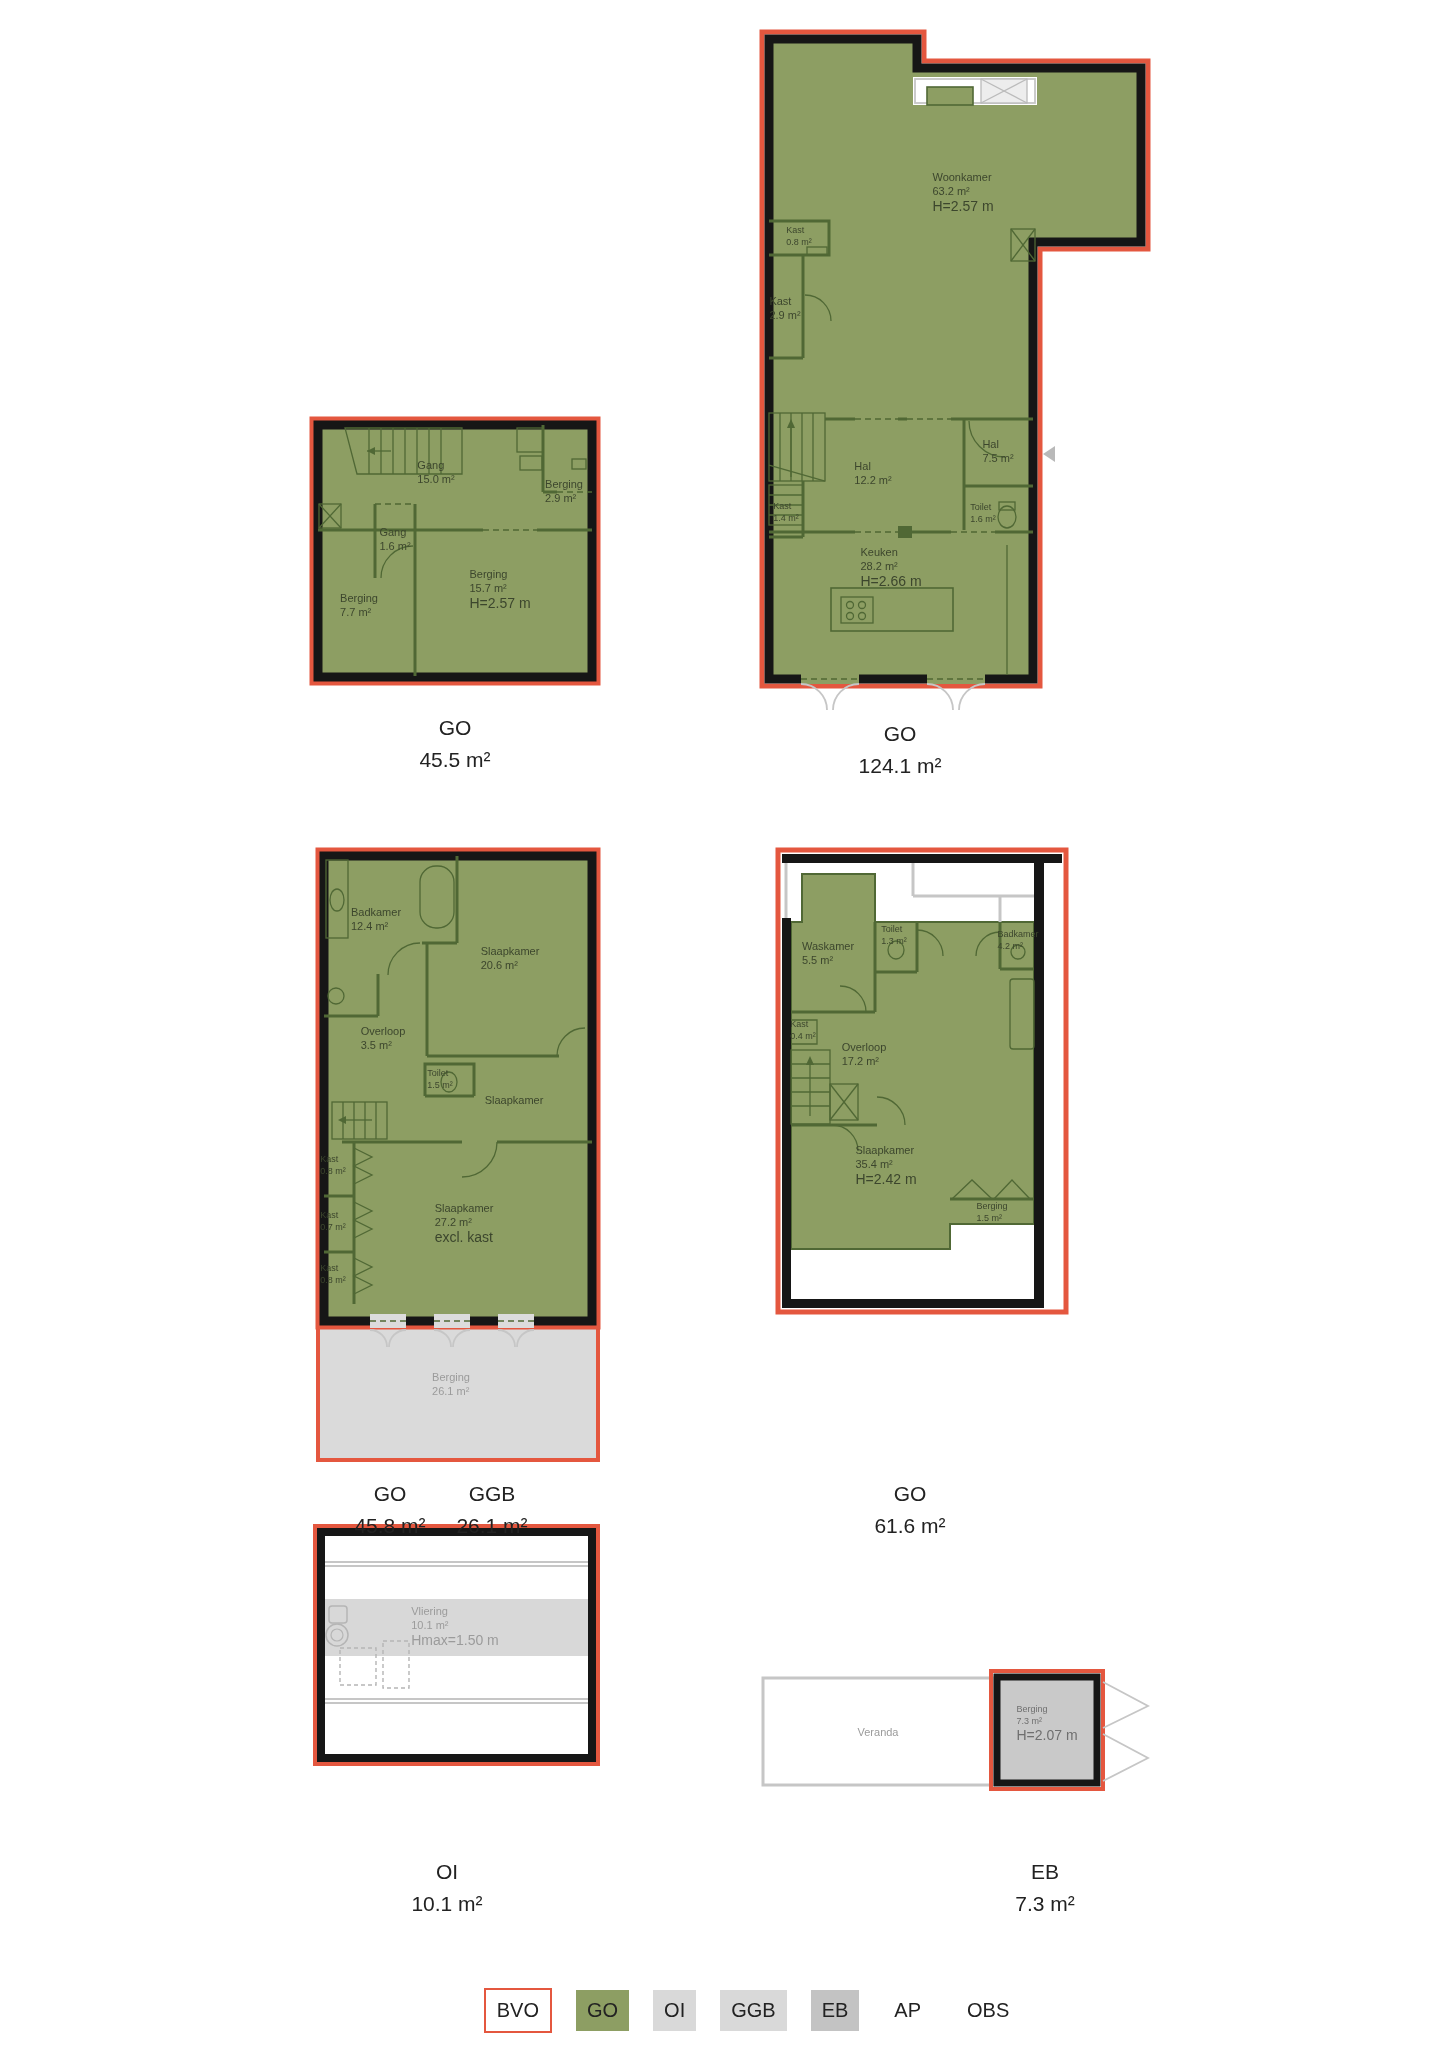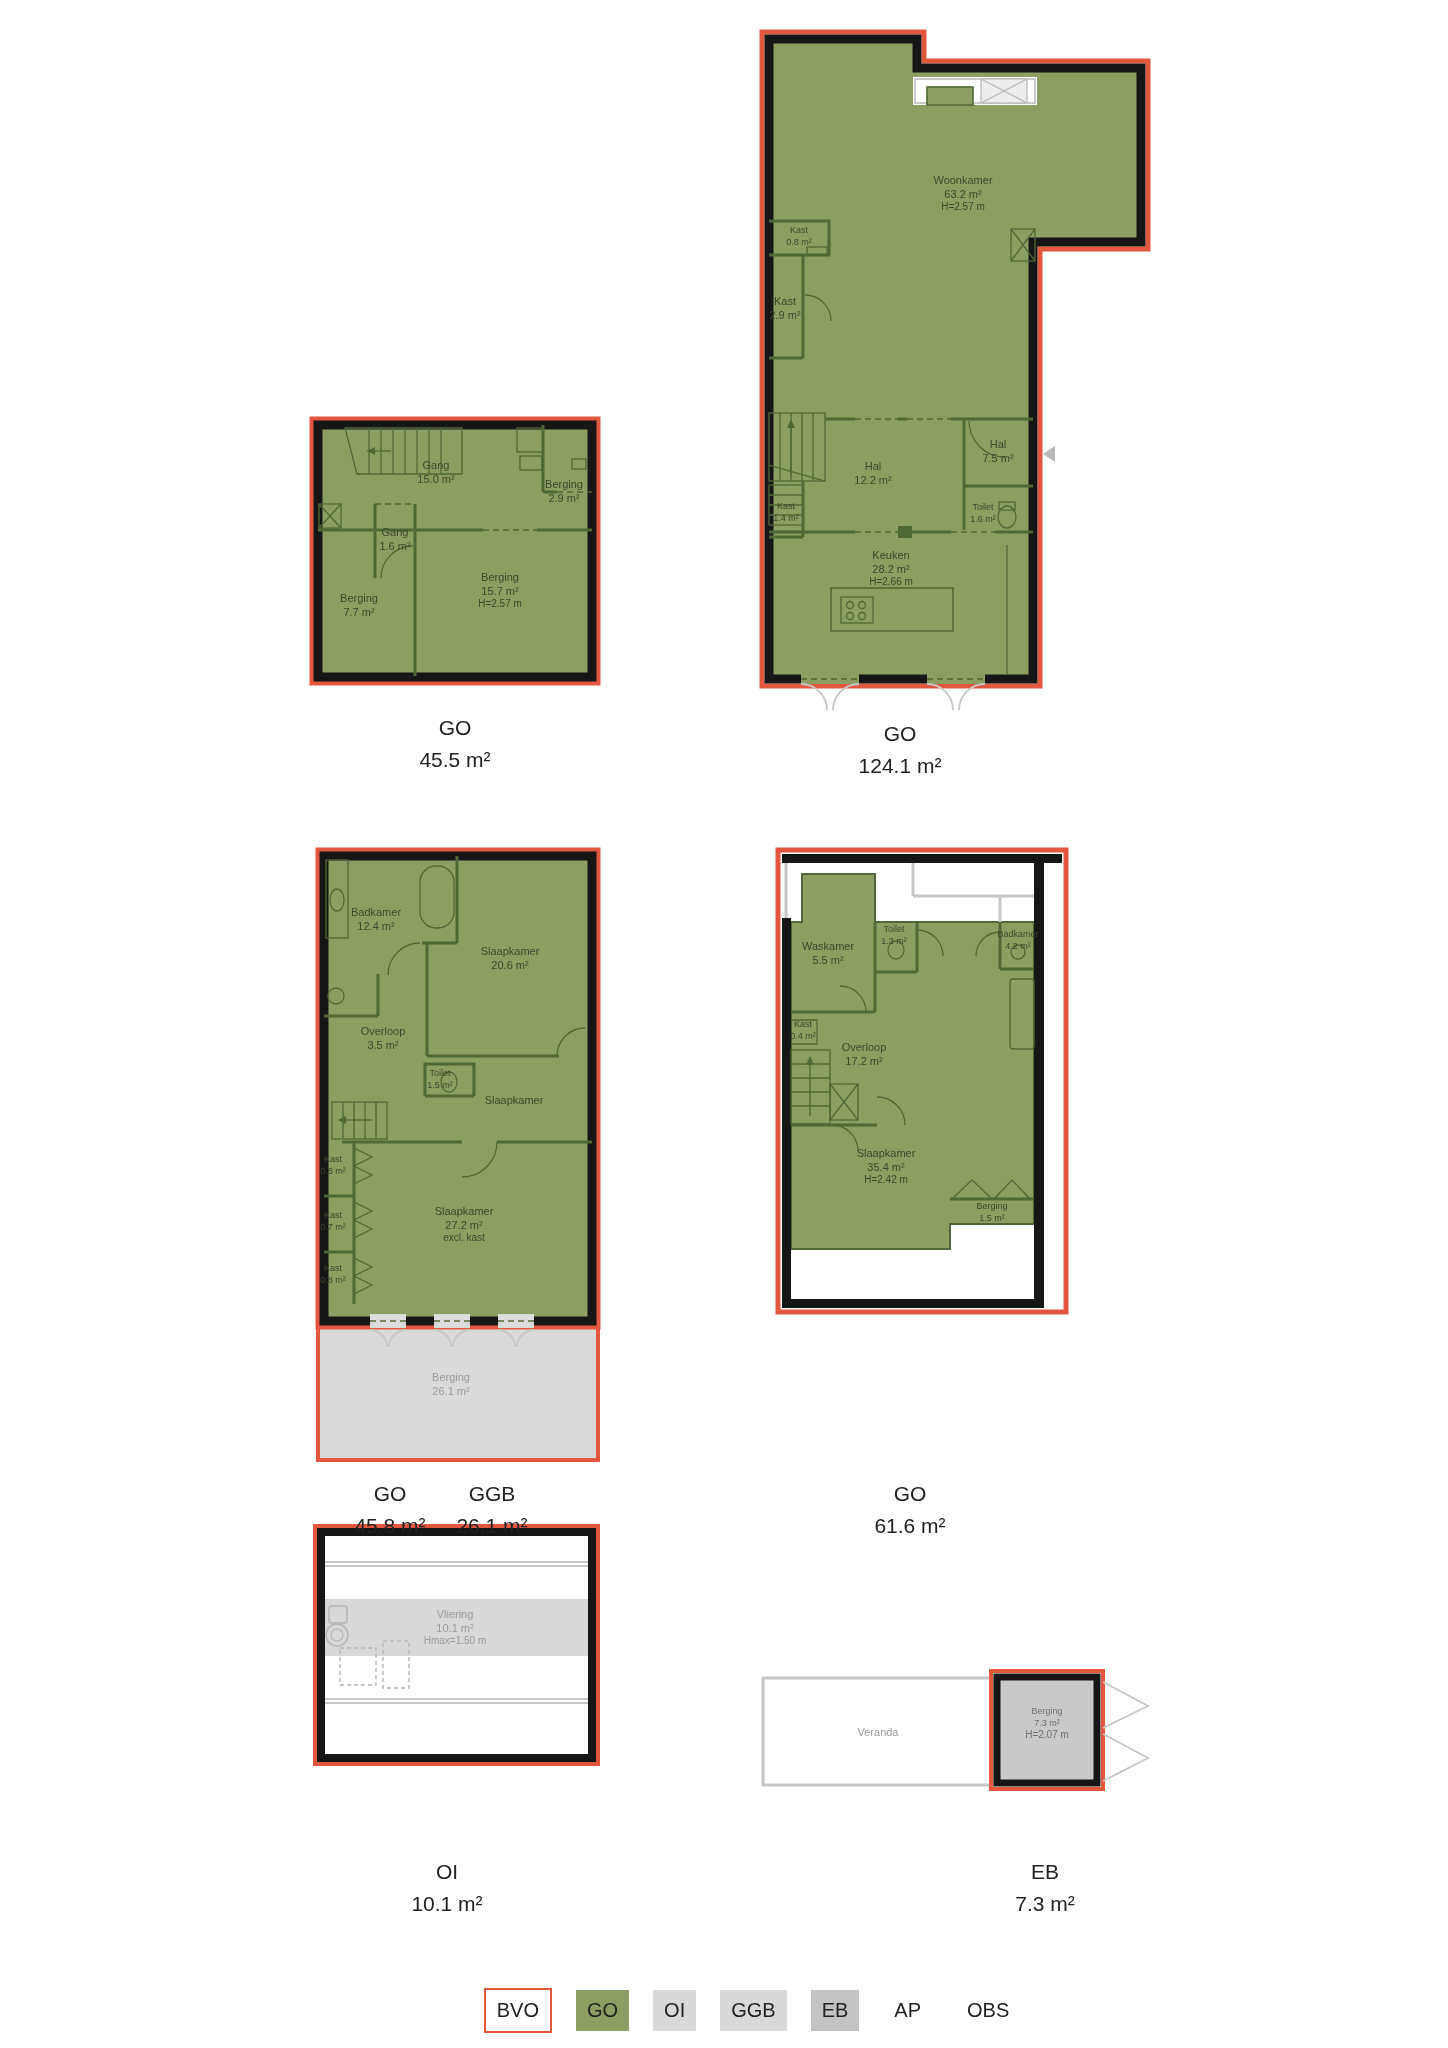--- a/index.html
+++ b/index.html
@@ -14,24 +14,24 @@
   .red{fill:none;stroke:var(--red);stroke-width:5}
   .red4{fill:none;stroke:var(--red);stroke-width:4}
   .blk{fill:var(--green);stroke:var(--wall);stroke-width:9}
   .blk8{fill:#fff;stroke:var(--wall);stroke-width:8}
   .iw{fill:none;stroke:var(--iw);stroke-width:3}
   .iw1{fill:none;stroke:var(--iw);stroke-width:1.3}
   .iwf{fill:var(--green);stroke:var(--iw);stroke-width:1.6}
   .dsh{fill:none;stroke:var(--iw);stroke-width:1.3;stroke-dasharray:6 4}
   .gry{fill:none;stroke:var(--grayline);stroke-width:1.8}
   .gry3{fill:none;stroke:var(--grayline);stroke-width:3}
-  .rlabel{position:absolute;transform:translate(-50%,-50%);text-align:center;
+  .rlabel{position:absolute;transform:translate(-50%,-50%);text-align:left;
           font-size:11px;line-height:1.28;color:var(--txt);white-space:nowrap}
   .rlabel span{display:block}
-  .rlabel .h{font-size:10px}
+  .rlabel .h{font-size:14px}
   .rlabel.sm{font-size:9px}
   .rlabel.gray{color:var(--gtxt)}
   .rlabel.dgray{color:#6f6f6f}
   .ptitle{position:absolute;text-align:center;font-size:21px;line-height:1.5;color:#222}
   .legend{position:absolute;top:1988px;left:28px;width:100%;display:flex;
           justify-content:center;align-items:center;gap:24px;font-size:20px;color:#222}
   .lg{padding:9px 11px;text-align:right}
   .lg-bvo{border:2px solid var(--red);background:#fff}
   .lg-go{background:var(--green)}
   .lg-oi{background:var(--gray)}

